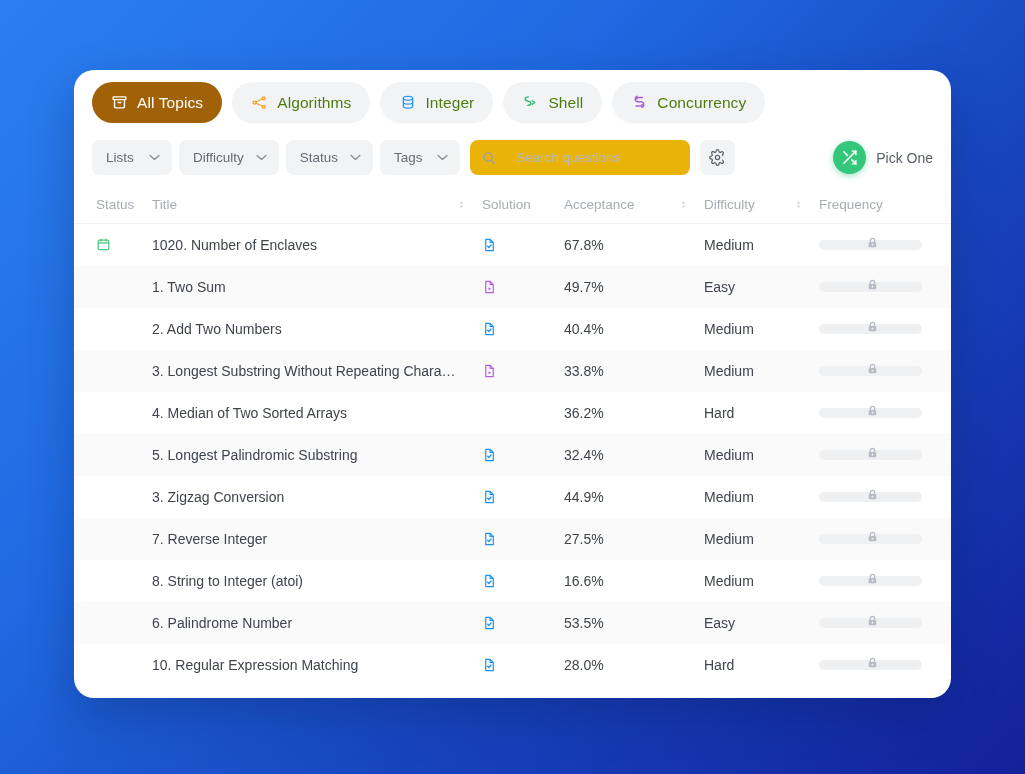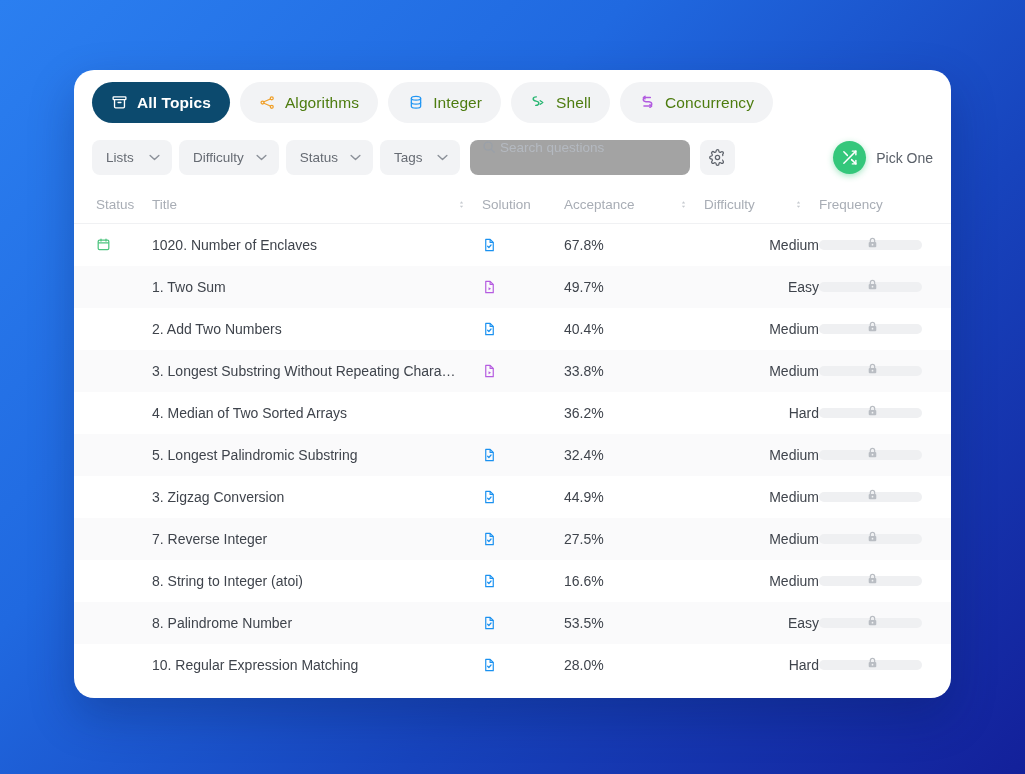--- a/index.html
+++ b/index.html
@@ -48,23 +48,23 @@
     border-radius: 21px;
     background: #f2f3f5;
     color: #4d7c0f;
     font-size: 15.5px;
     letter-spacing: 0.1px;
     cursor: pointer;
     white-space: nowrap;
   }
 
   .topic-tab.active {
-    background: #0c4a6e;
+    background: #a16207;
     color: #ffffff;
-    font-weight: bold;
+    font-weight: normal;
   }
 
   .topic-tab .ticon {
     display: flex;
     align-items: center;
     justify-content: center;
     width: 17px;
     height: 17px;
   }
 
@@ -93,27 +93,27 @@
   }
 
   .chev {
     width: 11px;
     height: 7px;
     flex: none;
   }
 
   .search-box {
     display: flex;
-    align-items: flex-start;
-    gap: 4px;
+    align-items: center;
+    gap: 20px;
     height: 35px;
     width: 220px;
     padding: 0 12px;
     border-radius: 8px;
-    background: #a3a3a3;
+    background: #eab308;
     flex: none;
   }
 
   .search-box input {
     border: none;
     outline: none;
     background: transparent;
     font-family: "Liberation Sans", sans-serif;
     font-size: 13.5px;
     color: #4a4f58;
@@ -171,21 +171,21 @@
     white-space: nowrap;
   }
 
   .th-inner { display: flex; align-items: center; gap: 8px; }
   .th-sortwrap { display: flex; justify-content: space-between; padding-right: 16px; }
 
   .col-status    { width: 78px;  padding-left: 22px !important; }
   .col-title     { width: 330px; }
   .col-solution  { width: 82px; }
   .col-acceptance{ width: 140px; }
-  .col-difficulty{ width: 115px; text-align: right; }
+  .col-difficulty{ width: 115px; }
   .col-frequency { width: 132px; }
 
   .tbl tbody td {
     font-size: 14px;
     color: #3f444c;
     padding: 0;
     height: 42px;
     vertical-align: middle;
   }
 
@@ -579,21 +579,21 @@
                   <rect x="5" y="10" width="14" height="10" rx="2" fill="#b9bdc3"></rect>
                   <path d="M8 10V7.5a4 4 0 0 1 8 0V10" stroke="#b9bdc3" stroke-width="2.2"></path>
                   <circle cx="12" cy="15" r="1.6" fill="#f2f3f5"></circle>
                 </svg>
               </div>
             </div>
           </td>
         </tr>
         <tr class="alt">
           <td class="col-status cell-status"></td>
-          <td class="col-title cell-title">8. Palindrome Number</td>
+          <td class="col-title cell-title">6. Palindrome Number</td>
           <td class="col-solution"><span><svg class="svg-ico" width="15" height="16" viewBox="0 0 24 24" fill="none">
                 <path d="M6 3h7l5 5v13H6z" stroke="#1a91f0" stroke-width="1.9" stroke-linejoin="round"></path>
                 <path d="M13 3v5h5" stroke="#1a91f0" stroke-width="1.9" stroke-linejoin="round"></path>
                 <path d="M9 14l2 2 3.5-4" stroke="#1a91f0" stroke-width="1.9" stroke-linecap="round" stroke-linejoin="round"></path>
               </svg></span></td>
           <td class="col-acceptance cell-accept">53.5%</td>
           <td class="col-difficulty diff-Easy">Easy</td>
           <td class="col-frequency">
             <div class="freq-wrap">
               <div class="freq-track"></div>

